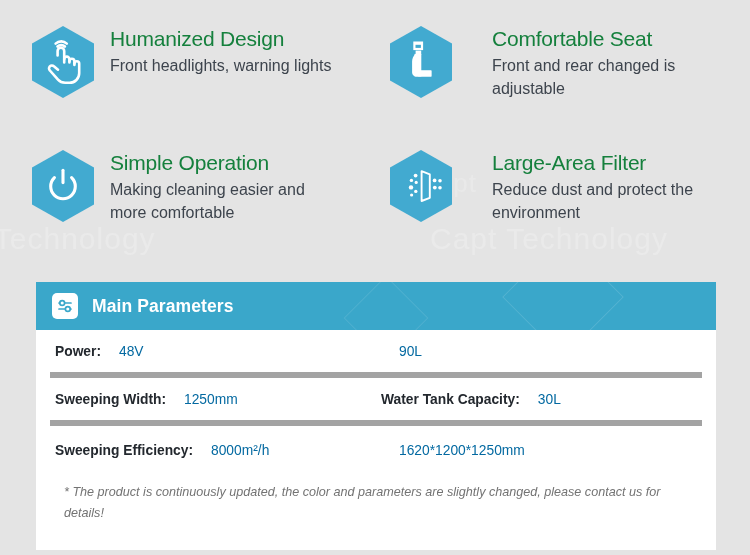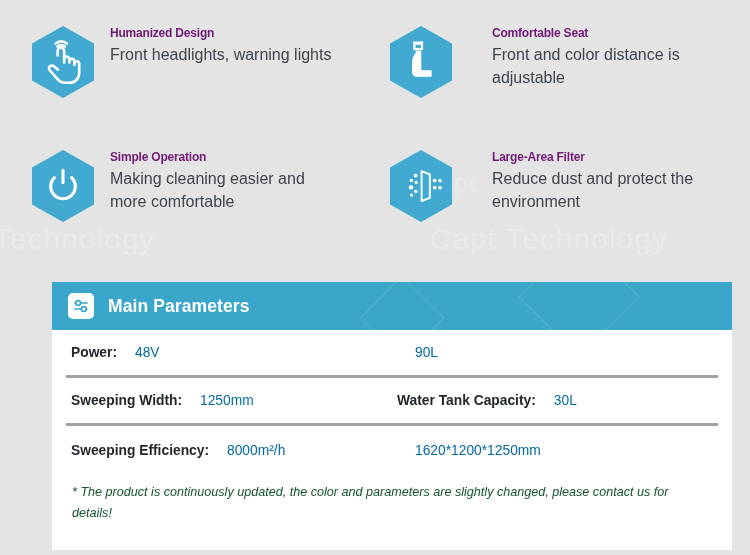--- a/index.html
+++ b/index.html
@@ -63,38 +63,38 @@
     flex: 0 0 66px;
     margin-top: 2px;
   }
   .hex svg { display: block; }
 
   .feature-text {
     margin-left: 14px;
     padding-top: 3px;
   }
   .feature-title {
-    font-size: 12px;
-    font-weight: bold;
-    color: #701a75;
+    font-size: 21px;
+    font-weight: normal;
+    color: #15803d;
     line-height: 1.25;
     letter-spacing: -0.2px;
   }
   .feature-desc {
     margin-top: 3px;
     font-size: 16px;
     color: #3d444d;
     line-height: 1.42;
     max-width: 235px;
   }
 
   
   .params-card {
     position: absolute;
-    left: 52px;
+    left: 36px;
     top: 282px;
     width: 680px;
     background: #ffffff;
     box-shadow: 0 0 0 0 transparent;
   }
   .params-header {
     height: 48px;
     background: #3aa7ca;
     display: flex;
     align-items: center;
@@ -137,21 +137,21 @@
 
   .params-body {
     padding: 0 0 0 0;
     background: #fff;
   }
   .param-row {
     display: flex;
     height: 48px;
     align-items: center;
     margin: 0 14px;
-    border-bottom: 3px solid #a3a3a3;
+    border-bottom: 6px solid #a3a3a3;
   }
   .param-row.last { border-bottom: none; }
   .param-cell {
     display: flex;
     align-items: baseline;
     font-size: 13.8px;
   }
   .param-cell.c1 { width: 330px; padding-left: 5px; }
   .param-cell.c2 { padding-left: 1px; }
   .param-label {
@@ -159,24 +159,24 @@
     color: #23282e;
     white-space: nowrap;
   }
   .param-value {
     margin-left: 18px;
     color: #0369a1;
     white-space: nowrap;
   }
 
   .note {
-    padding: 8px 20px 20px 20px;
+    padding: 8px 20px 20px 28px;
     font-size: 12.6px;
     font-style: italic;
-    color: #14532d;
+    color: #737373;
     line-height: 1.65;
     max-width: 670px;
   }
   .card-bottom-pad { height: 6px; }
 </style>
 </head>
 <body>
 
 <div class="watermark-layer">
   <div class="wm wm-a">pt Technology</div>
@@ -217,21 +217,21 @@
           <rect x="26.4" y="17.6" width="7.6" height="6.4" fill="none" stroke="#ffffff" stroke-width="2.2"></rect>
           <path d="M27.6 25.6h5.6v4.2h-5.6z"></path>
           <path d="M27.2 29.4c-1.9 1.5-3.1 4.2-3.1 7.2v10.9c0 2.2 1.6 3.9 3.7 3.9h15.6v-5.7H31.9c-1.2 0-2-0.8-2-1.9v-7.4c0-2.4 0.9-4.4 2.6-5.7l-5.3-1.3z"></path>
           <path d="M26.5 28.9h6.8v22.6h-6.8z"></path>
           <path d="M30.2 45.3h13.2v6.2H30.2z"></path>
         </g>
       </svg>
     </div>
     <div class="feature-text">
       <div class="feature-title">Comfortable Seat</div>
-      <div class="feature-desc">Front and color distance is adjustable</div>
+      <div class="feature-desc">Front and rear changed is adjustable</div>
     </div>
   </div>
 
   <div class="feature">
     <div class="hex">
       <svg width="66" height="74" viewBox="0 0 66 74">
         <polygon points="33,1 64,18.5 64,55.5 33,73 2,55.5 2,18.5" fill="#42aad0"></polygon>
         <g fill="none" stroke="#ffffff" stroke-width="3.1" stroke-linecap="round">
           <path d="M24.4 28.6a12.3 12.3 0 1 0 17.2 0"></path>
           <line x1="33" y1="21.2" x2="33" y2="33.6"></line>

